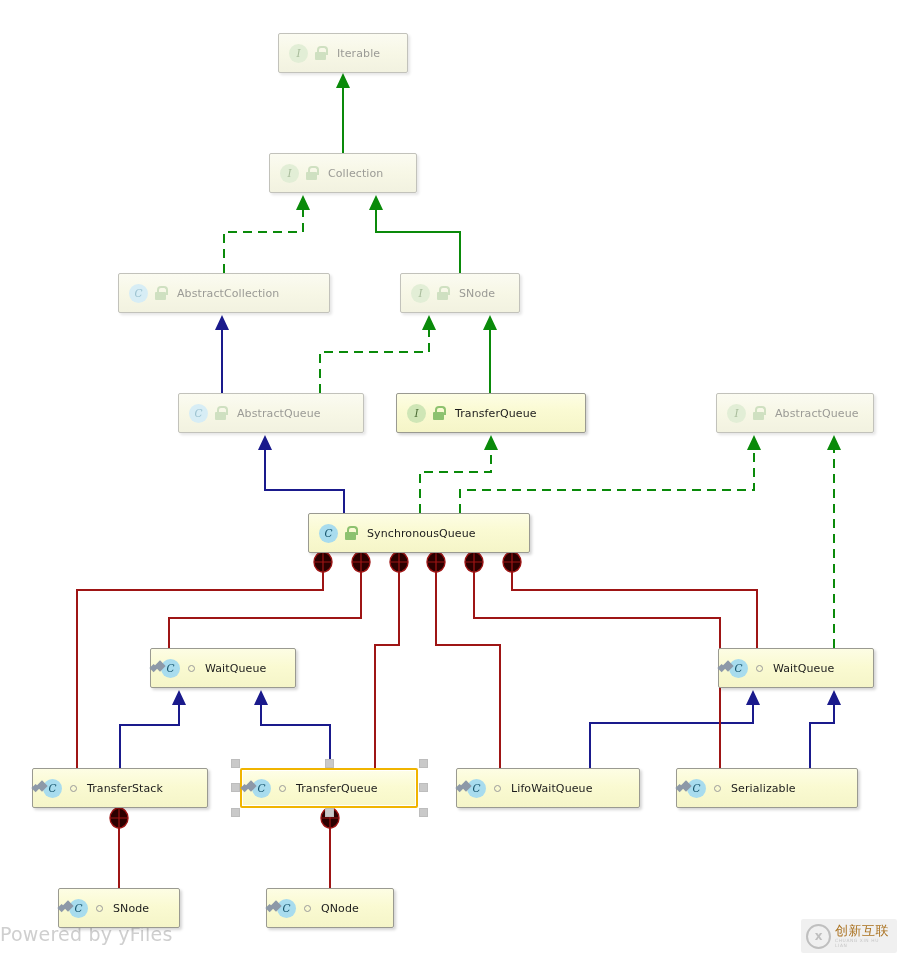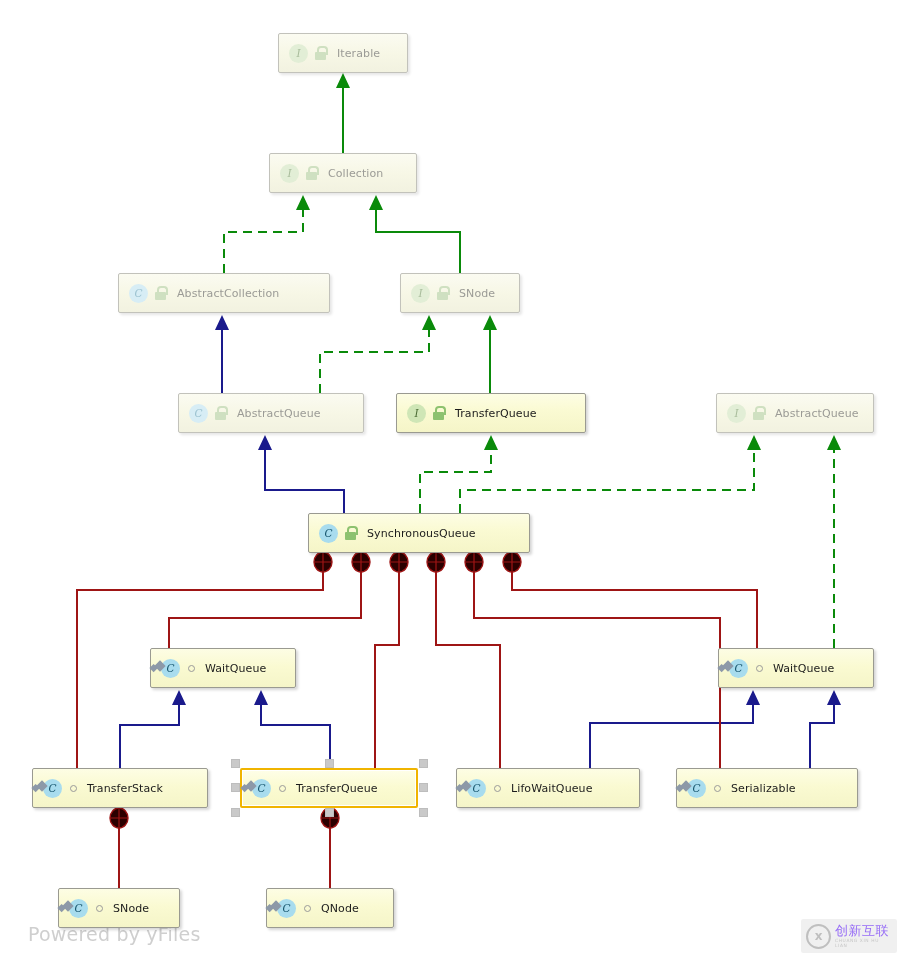--- a/index.html
+++ b/index.html
@@ -70,37 +70,37 @@
   .gap{width:10px;}
 
   
   .handle{
     position:absolute;width:9px;height:9px;background:#c9c9c9;
     border:1px solid #bdbdbd;box-sizing:border-box;z-index:8;
   }
 
   
   #yfiles{
-    position:absolute;left:28px;top:923px;
+    position:absolute;left:0;top:923px;
     font-size:19px;color:#cfcfcf;letter-spacing:.2px;
     user-select:none;
   }
   #cn-logo{
     position:absolute;left:801px;top:919px;width:96px;height:34px;
     background:#efefef;border-radius:2px;
     display:flex;align-items:center;gap:4px;padding:0 5px;box-sizing:border-box;
     opacity:.9;
   }
   #cn-logo .mark{
     width:21px;height:21px;border:2px solid #b9b9b9;border-radius:50%;
     display:flex;align-items:center;justify-content:center;
     font-size:12px;color:#b9b9b9;font-weight:bold;flex:0 0 auto;
   }
   #cn-logo .txts{display:flex;flex-direction:column;line-height:1;}
-  #cn-logo .t1{font-size:13px;color:#8b5cf6;letter-spacing:.5px;}
+  #cn-logo .t1{font-size:13px;color:#a16207;letter-spacing:.5px;}
   #cn-logo .t2{font-size:4.4px;color:#c0c0c0;letter-spacing:.6px;margin-top:2px;}
 </style>
 </head>
 <body>
 
 <div id="canvas">
 
   <svg id="edge-layer" viewBox="0 0 904 960" width="904" height="960" xmlns="http://www.w3.org/2000/svg">
     <defs>
       <marker id="arw-green" markerWidth="12" markerHeight="12" refX="1.2" refY="5" orient="auto" markerUnits="userSpaceOnUse">

